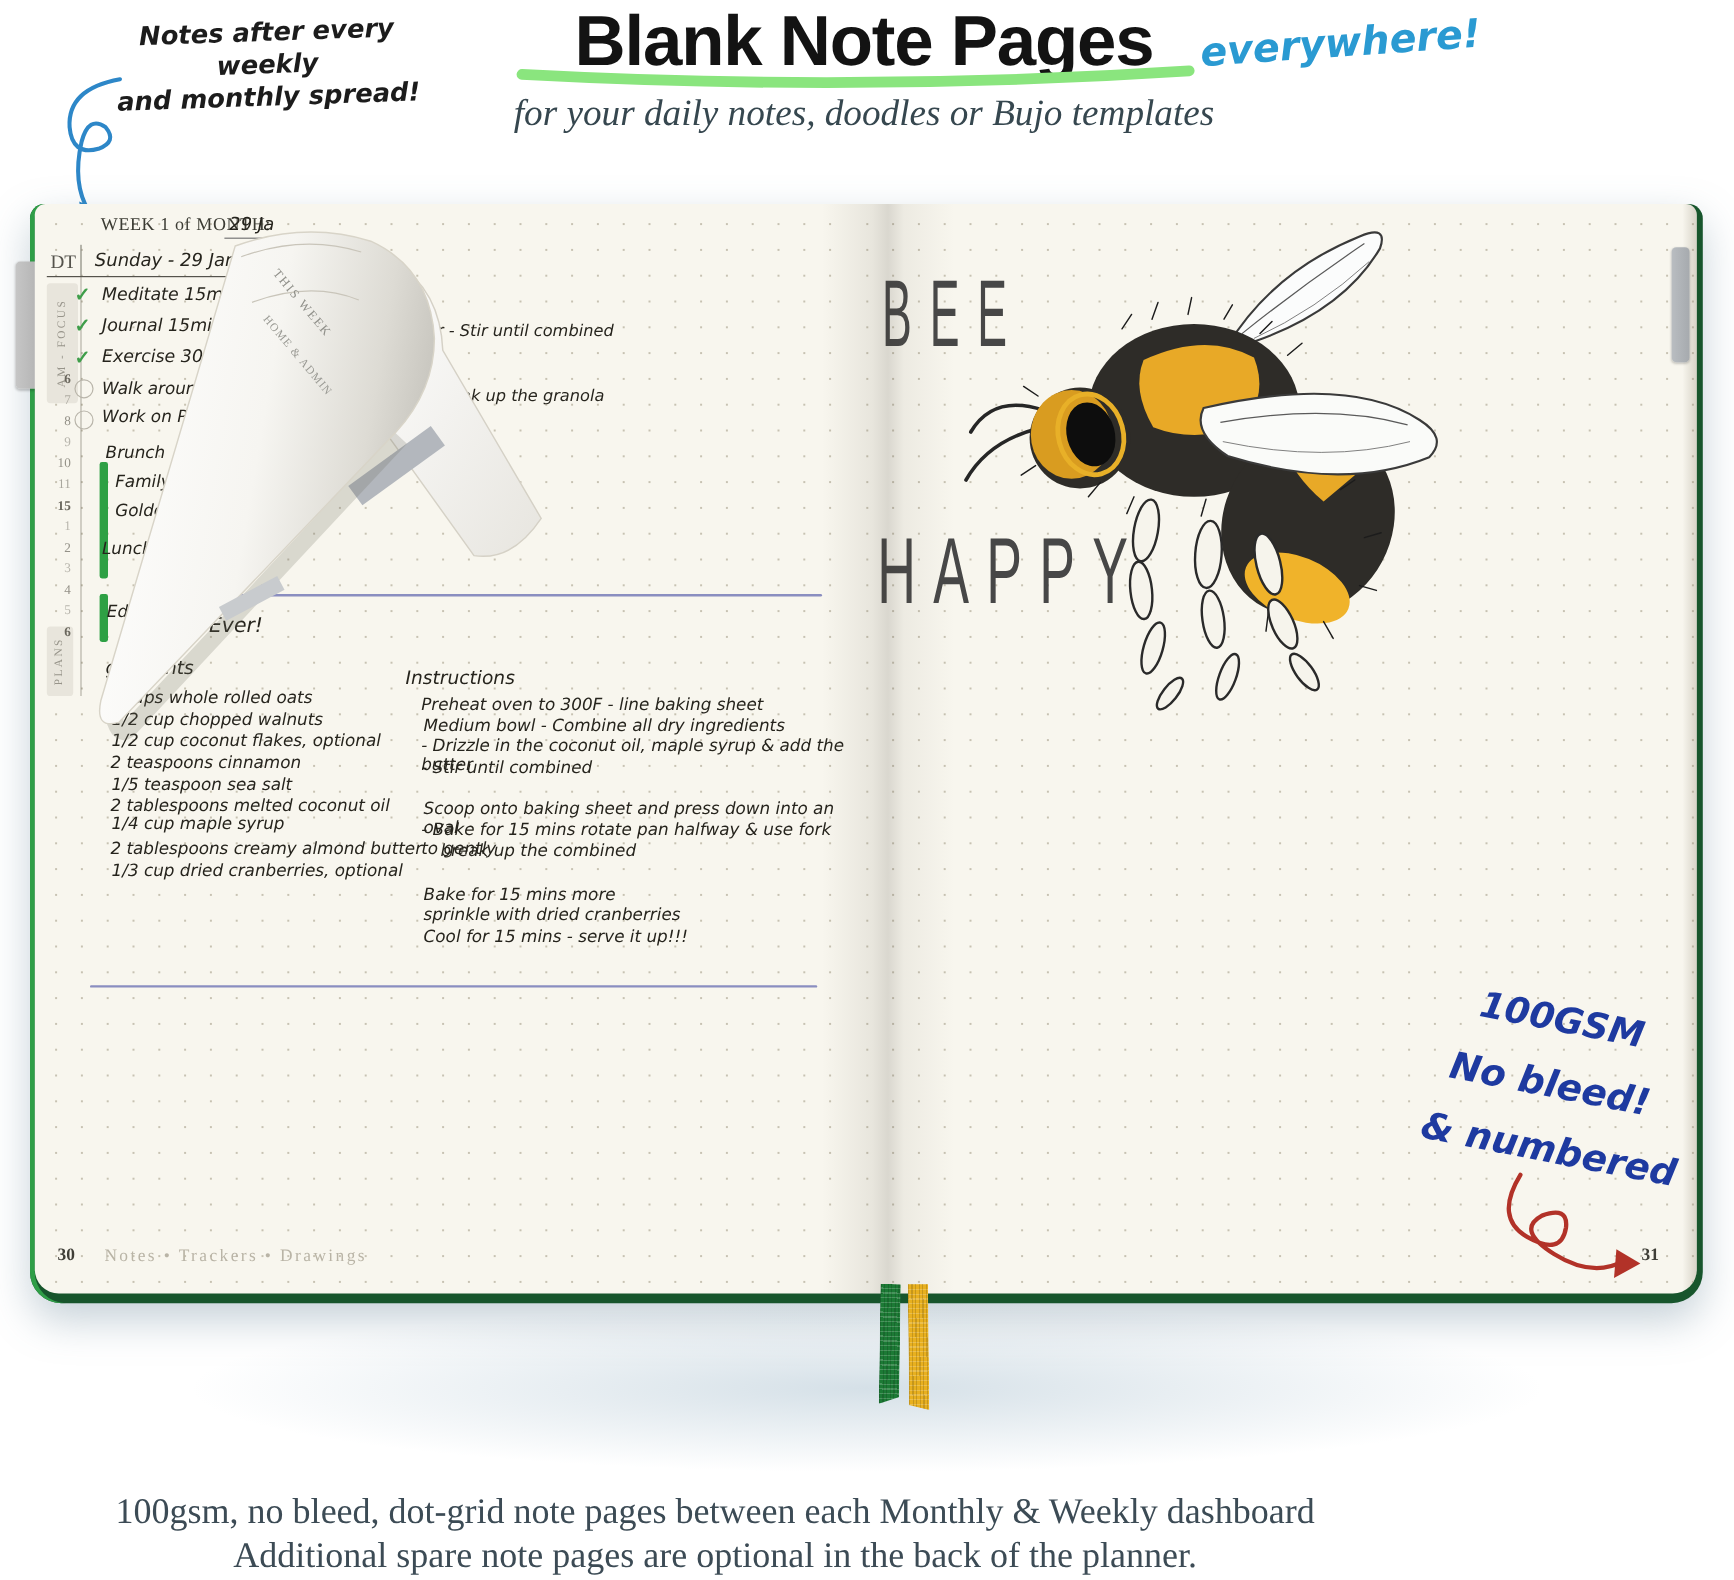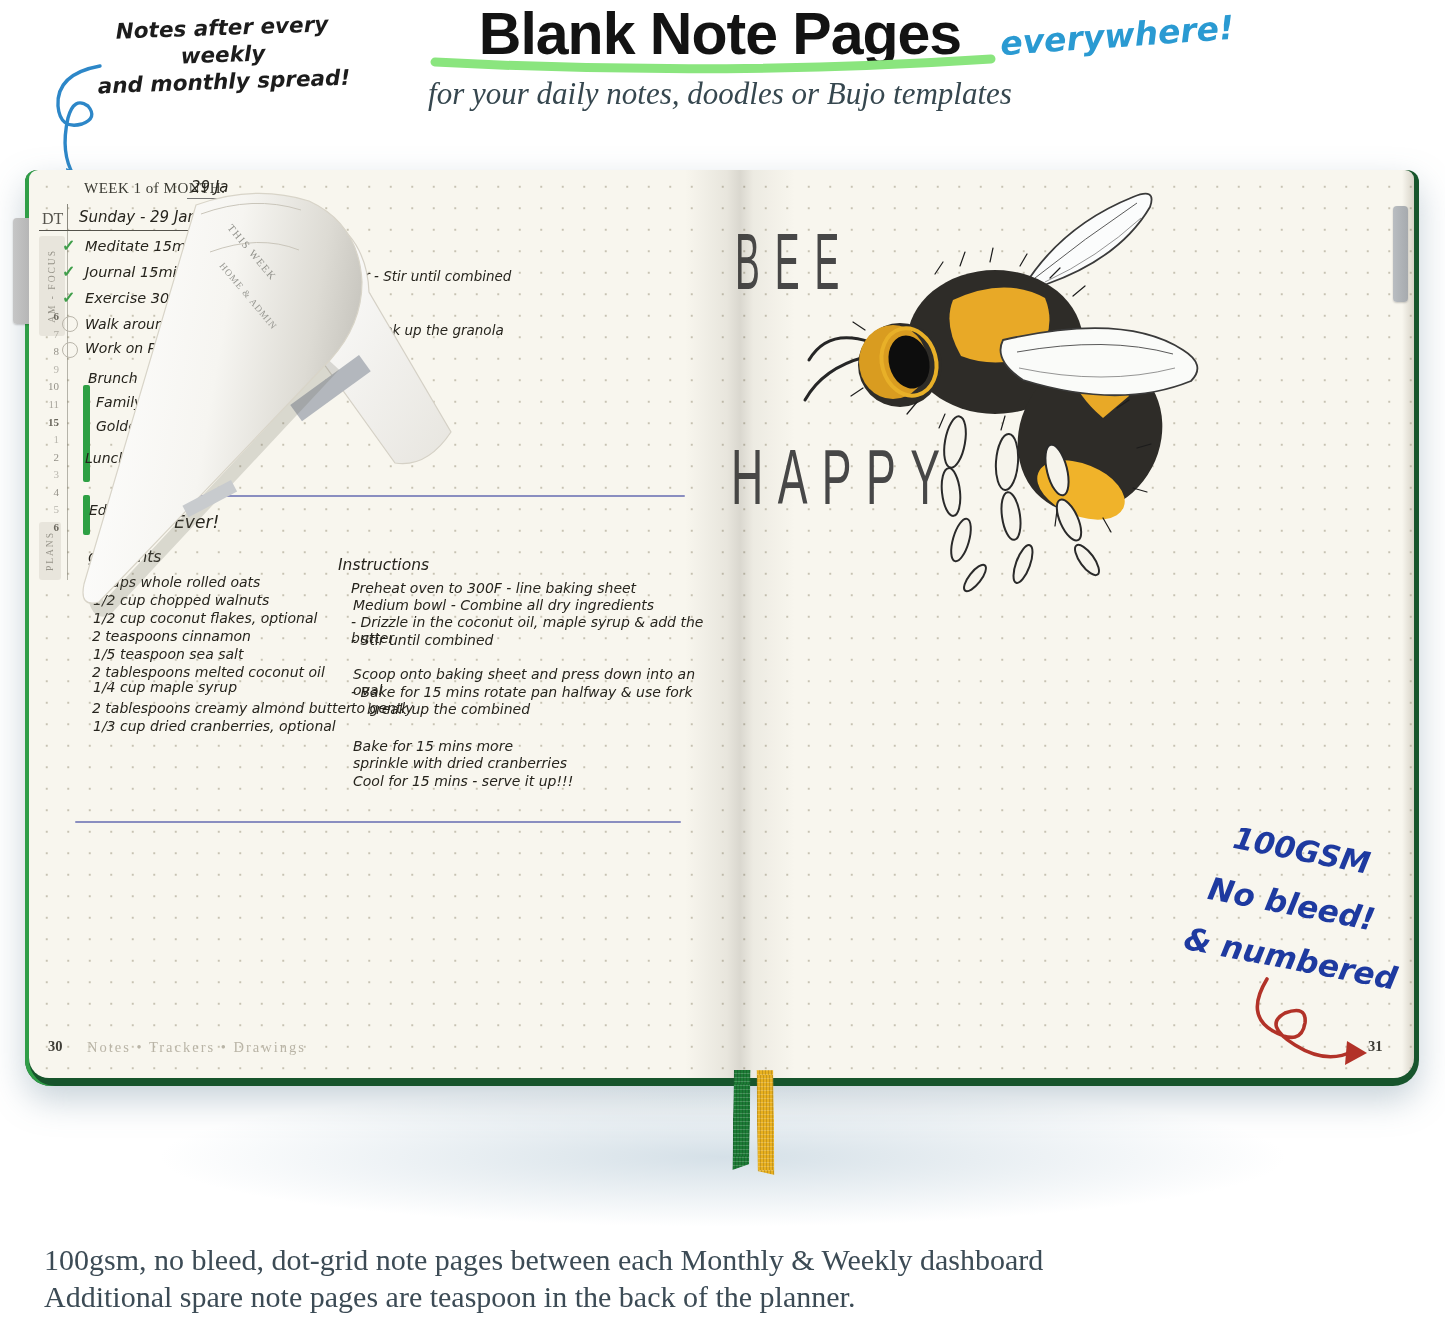--- a/index.html
+++ b/index.html
@@ -38,21 +38,21 @@
   .ing{font-size:14px;} .ins{font-size:14px;}
   .lettering{color:#474747;font-family:"Liberation Sans",sans-serif;transform-origin:left top;white-space:nowrap;}
   .bluenote{color:#1e3aa0;font-family:"DejaVu Sans",sans-serif;font-style:italic;font-weight:600;
         transform-origin:left top;white-space:nowrap;}
   .pgnum{font-family:"Liberation Serif",serif;font-size:14.5px;color:#3f3e37;font-weight:600;}
   .footerw{font-family:"Liberation Serif",serif;font-size:14.5px;color:#b9b4a6;letter-spacing:2px;}
   .elastic{background:linear-gradient(90deg,#c6c6c6,#aeaeae);border-radius:4px;box-shadow:0 1px 2px rgba(0,0,0,.2);}
   .ribbon{top:1070px;width:17px;
         background-image:repeating-linear-gradient(90deg,rgba(0,0,0,.15) 0 1px,transparent 1px 3px),
                          repeating-linear-gradient(0deg,rgba(255,255,255,.20) 0 1px,transparent 1px 4px);}
-  .caption{left:0;width:1192px;font-family:"Liberation Serif",serif;font-size:30px;color:#3c4b55;padding-left:44px;}
+  .caption{left:0;width:1192px;text-align:center;font-family:"Liberation Serif",serif;font-size:30px;color:#3c4b55;}
 </style>
 </head>
 <body>
 
 <div class="a glow"></div>
 <div class="a floor"></div>
 
 <div class="a title">Blank Note Pages</div>
 <div class="a tagline" style="color:#2a9ad2;">everywhere!</div>
 <svg class="a" style="left:425px;top:50px;" width="580" height="30">
@@ -270,13 +270,13 @@
     <div class="a seam"></div>
     <div class="a stack"></div>
   </div>
   <div class="a elastic" style="left:1368px;top:36px;width:15px;height:96px;background:linear-gradient(90deg,#b9bdc1,#a6aaae);"></div>
 </div>
 
 <div class="a ribbon" style="left:733px;height:100px;background-color:#1c7a35;transform:rotate(.8deg);clip-path:polygon(0 0,100% 0,100% 94%,0 100%);"></div>
 <div class="a ribbon" style="left:757px;height:105px;background-color:#e8b01f;transform:rotate(-.6deg);clip-path:polygon(0 0,100% 0,100% 100%,0 96%);"></div>
 
 <div class="a caption" style="top:1243px;">100gsm, no bleed, dot-grid note pages between each Monthly &amp; Weekly dashboard</div>
-<div class="a caption" style="top:1280px;">Additional spare note pages are teaspoon in the back of the planner.</div>
+<div class="a caption" style="top:1280px;">Additional spare note pages are optional in the back of the planner.</div>
 
 </body></html>

